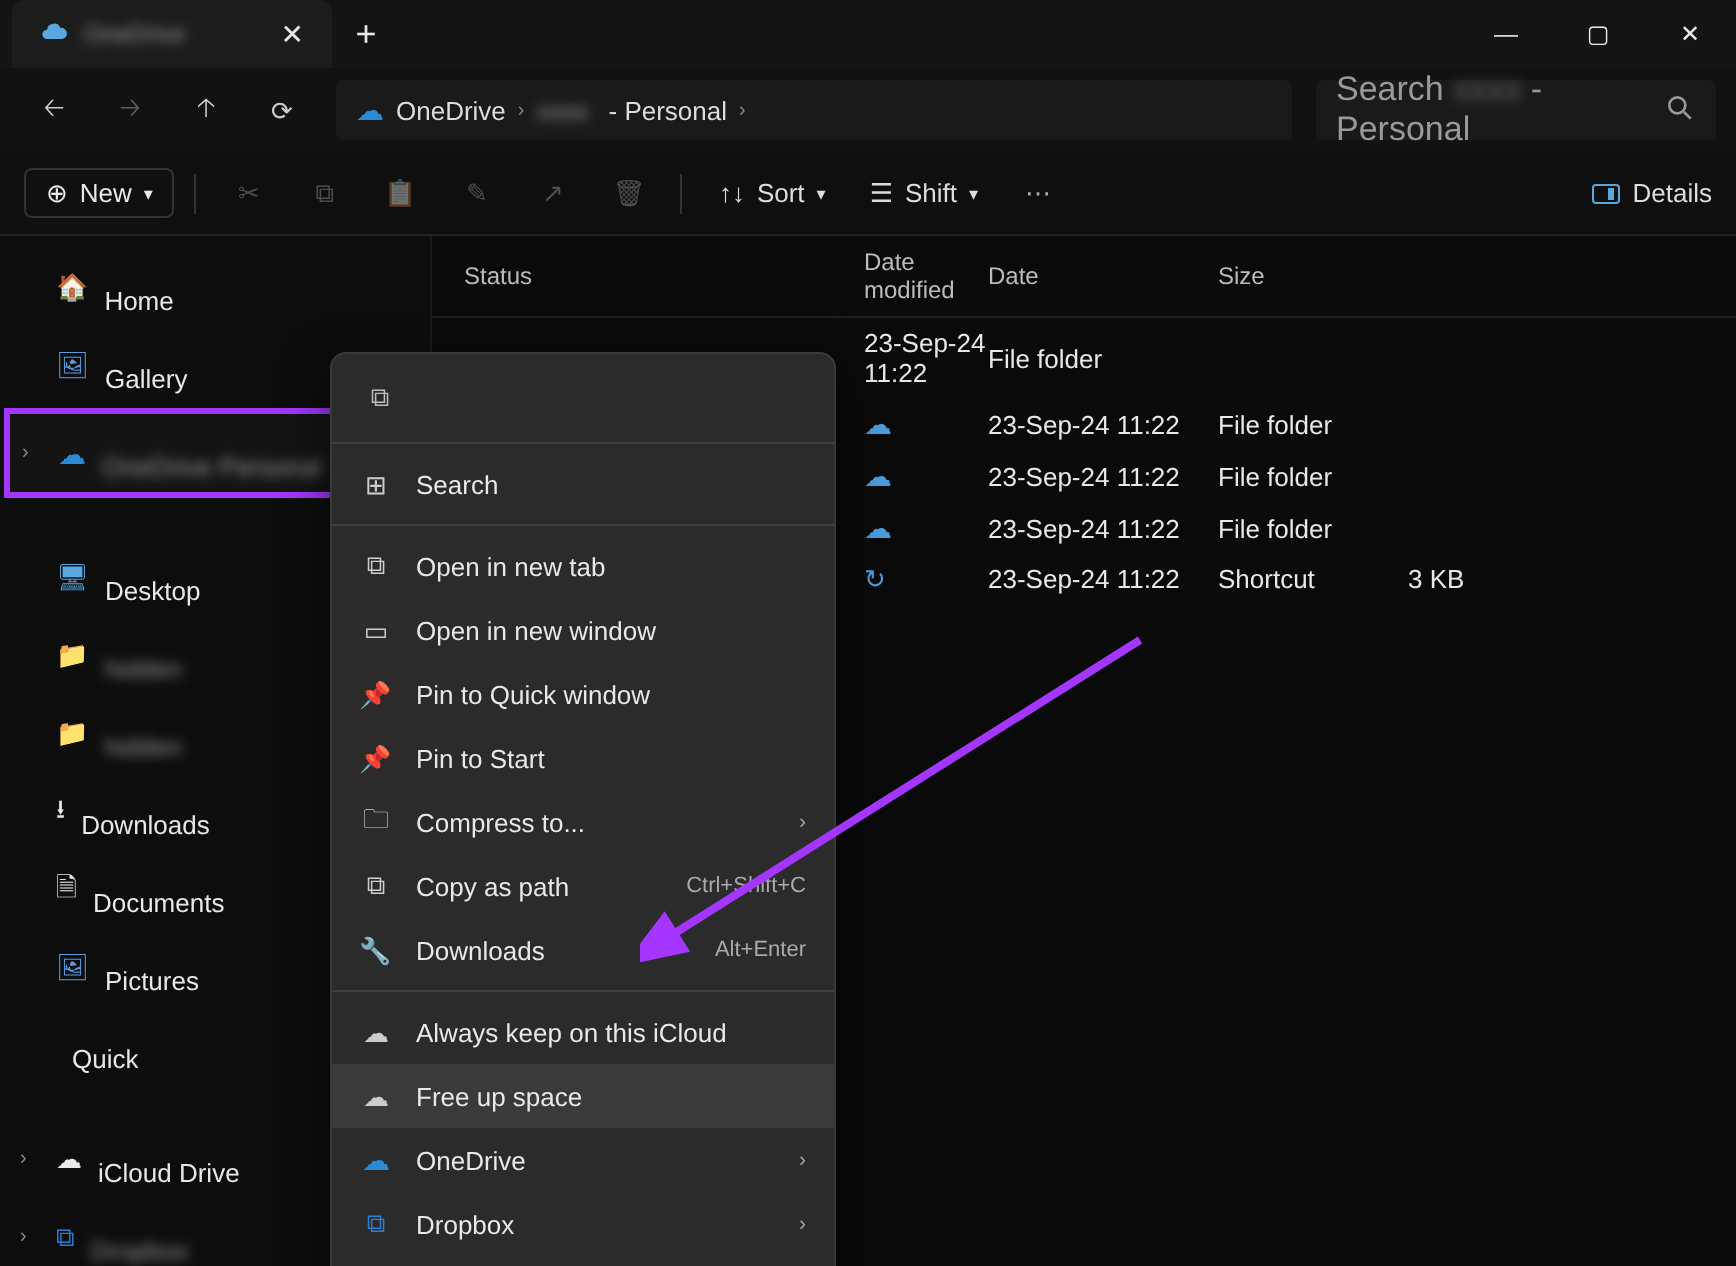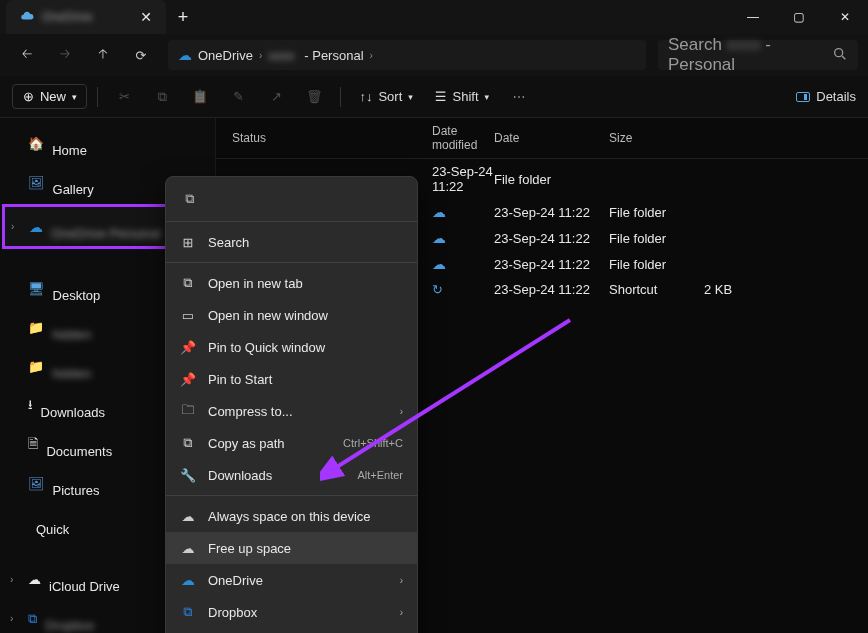--- a/index.html
+++ b/index.html
@@ -286,21 +286,21 @@
     <div></div>
         </div>
         <div class="row">
     <div class="fname">
       <span class="folder-ico"></span>
       <span class="blurtext" style="min-width:60px">hidden</span>
     </div>
     <div><span class="sync-stat">↻</span></div>
     <div>23-Sep-24 11:22</div>
     <div>Shortcut</div>
-    <div>2 KB</div>
+    <div>3 KB</div>
         </div>
       </div>
   </div>
 </div>
 
 <div class="ctxmenu">
   <div class="ctxtop">
     <div class="ctxtopbtn">⧉</div>
   </div>
   <div class="ctxsep"></div>
@@ -336,21 +336,21 @@
     <span class="short">Ctrl+Shift+C</span>
   </div>
   <div class="ctxitem">
     <span class="ctxico">🔧</span>
     <span>Downloads</span>
     <span class="short">Alt+Enter</span>
   </div>
   <div class="ctxsep"></div>
   <div class="ctxitem">
     <span class="ctxico">☁</span>
-    <span>Always space on this device</span>
+    <span>Always keep on this iCloud</span>
   </div>
   <div class="ctxitem hovered">
     <span class="ctxico">☁</span>
     <span>Free up space</span>
   </div>
   <div class="ctxitem">
     <span class="ctxico ico-cloud">☁</span>
     <span>OneDrive</span>
     <span class="sub">›</span>
   </div>

